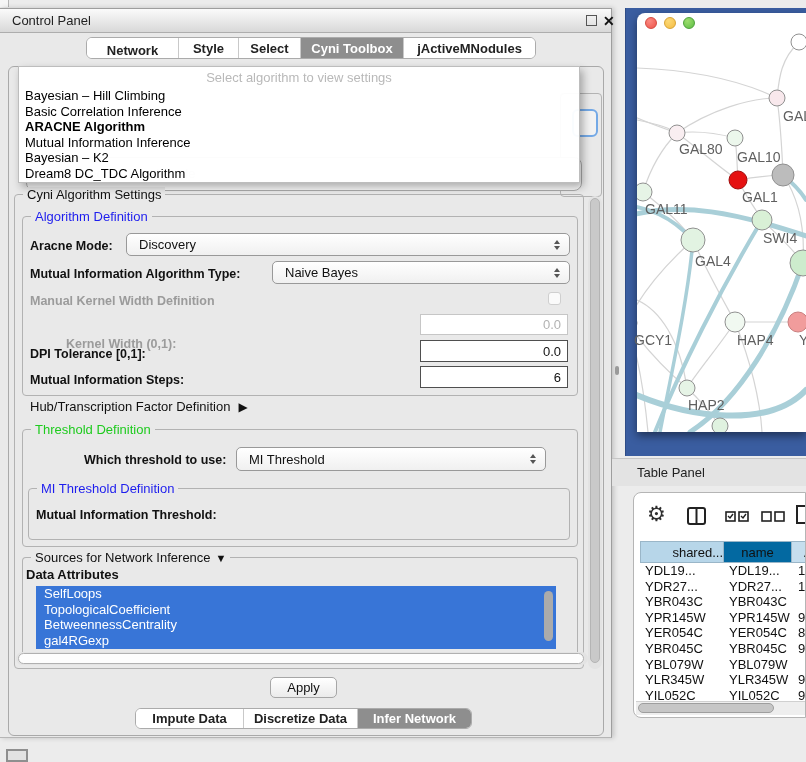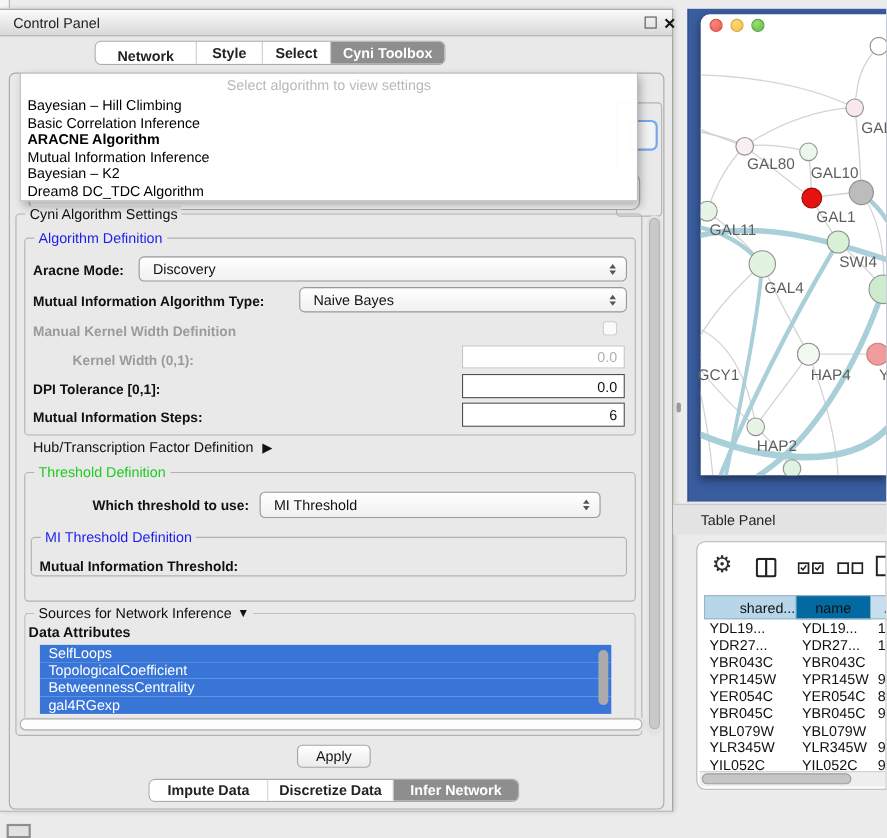--- a/index.html
+++ b/index.html
@@ -103,20 +103,23 @@
       </div>
       <div class="tab" style="width:60px;">
         <span>Style</span>
       </div>
       <div class="tab" style="width:62px;">
         <span>Select</span>
       </div>
       <div class="tab sel" style="width:103px;">
         <span>Cyni Toolbox</span>
       </div>
+      <div class="tab" style="width:131px;">
+        <span>jActiveMNodules</span>
+      </div>
     </div>
 
     <div class="content"></div>
 
     <div class="abs" style="left:560px;top:84px;width:42px;height:104px;border:1px solid #b3b3b3;border-radius:4px;"></div>
     <div class="abs" style="left:572px;top:100px;width:26px;height:28px;border:2.5px solid #74a9e6;border-radius:6px;background:#f2f2f2;"></div>
     <div class="abs" style="left:26px;top:148px;width:556px;height:34px;border:1px solid #ababab;border-radius:8px;background:#f7f7f7;">
       <span style="position:absolute;left:16px;top:8px;font-size:13px;color:rgba(80,80,80,.35);">galFiltered.sif default node</span>
     </div>
 
@@ -152,21 +155,21 @@
     <span class="lbl" style="left:30px;top:258px;">Mutual Information Algorithm Type:</span>
     <div class="combo" style="left:272px;top:252px;width:298px;height:23px;">
       <span class="ct">Naive Bayes</span>
       <span class="spin">
           <i class="up"></i>
           <i class="dn"></i>
         </span>
     </div>
     <span class="lbl dis" style="left:30px;top:285px;">Manual Kernel Width Definition</span>
     <span class="cbox" style="left:548px;top:283px;"></span>
-    <span class="lbl dis" style="left:30px;top:312px;padding-left:36px;">Kernel Width (0,1):</span>
+    <span class="lbl dis" style="left:30px;top:328px;padding-left:36px;">Kernel Width (0,1):</span>
     <div class="tfield dis" style="left:420px;top:305px;width:148px;height:21px;">0.0</div>
     <span class="lbl" style="left:30px;top:338px;">DPI Tolerance [0,1]:</span>
     <div class="tfield" style="left:420px;top:331px;width:148px;height:22px;">0.0</div>
     <span class="lbl" style="left:30px;top:364px;">Mutual Information Steps:</span>
     <div class="tfield" style="left:420px;top:357px;width:148px;height:22px;">6</div>
 
     <span class="abs" style="left:30px;top:390px;font-size:13px;color:#111;display:flex;gap:8px;align-items:center;">
       <span>Hub/Transcription Factor Definition</span>
       <span style="font-size:12px;">▶</span>
     </span>
@@ -177,21 +180,21 @@
       </span>
     </div>
     <span class="lbl" style="left:84px;top:444px;">Which threshold to use:</span>
     <div class="combo" style="left:236px;top:438px;width:310px;height:24px;">
       <span class="ct">MI Threshold</span>
       <span class="spin">
           <i class="up"></i>
           <i class="dn"></i>
         </span>
     </div>
-    <div class="grp" style="left:28px;top:479px;width:542px;height:36px;">
+    <div class="grp" style="left:28px;top:479px;width:542px;height:52px;">
       <span class="gt blue">
         <span>MI Threshold Definition</span>
       </span>
     </div>
     <span class="lbl" style="left:36px;top:499px;">Mutual Information Threshold:</span>
 
     <div class="grp" style="left:22px;top:548px;width:556px;height:106px;border-bottom:none;">
       <span class="gt">
         <span>Sources for Network Inference</span>
         <span style="font-size:11px;">▼</span>

